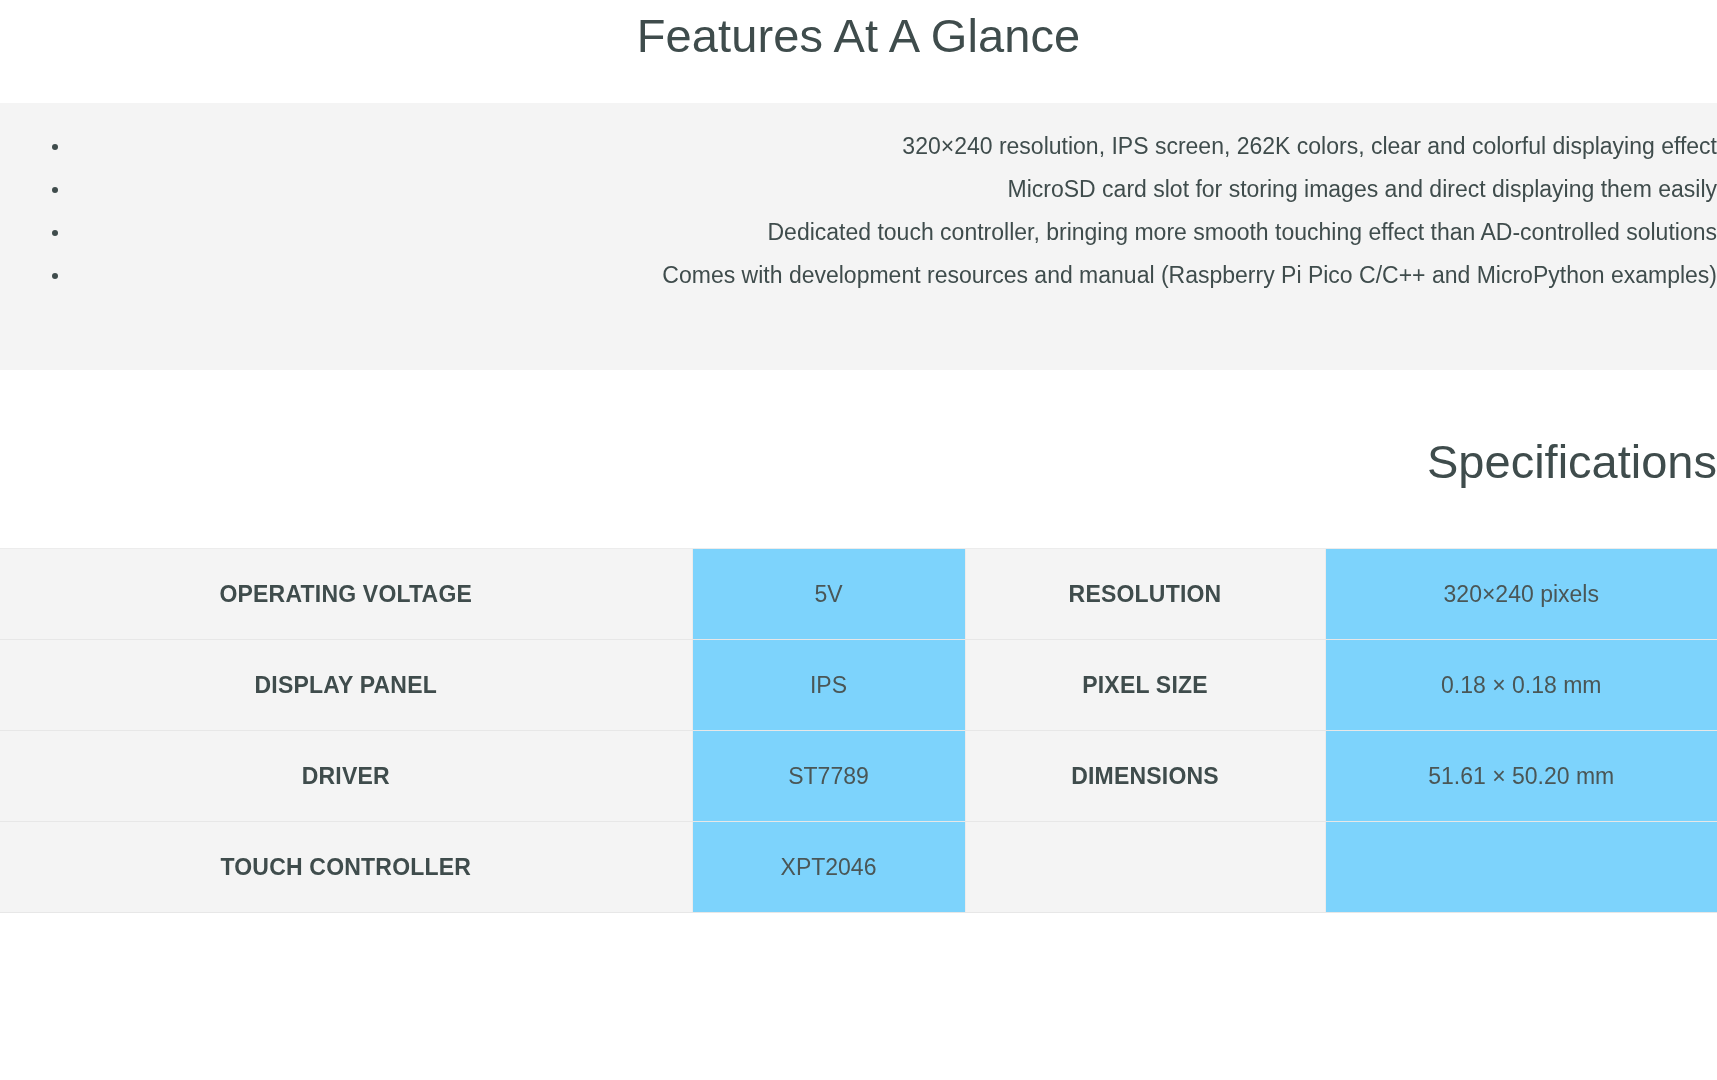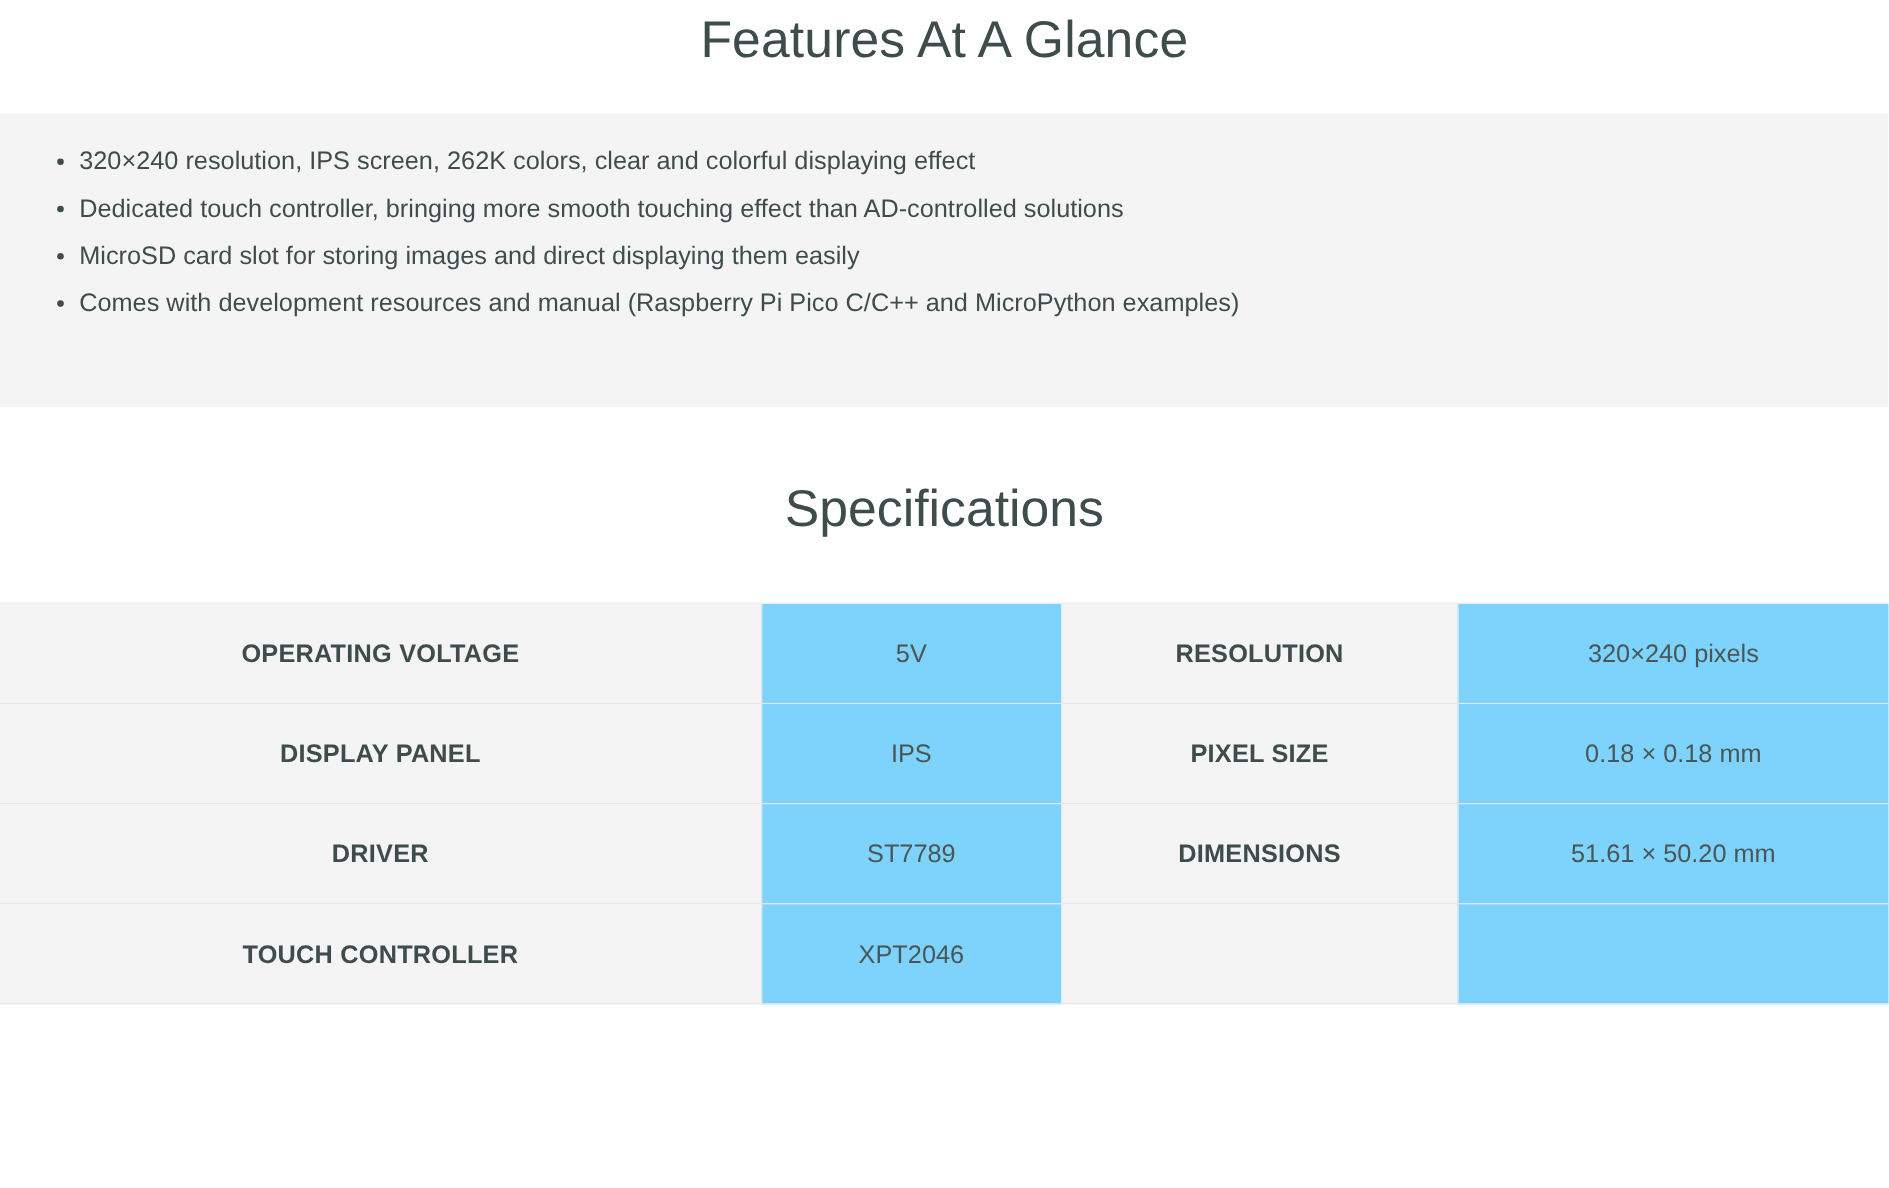--- a/index.html
+++ b/index.html
@@ -40,36 +40,37 @@
     margin: 0;
     padding: 0 0 0 52px;
     list-style: none;
   }
   .features-list li {
     position: relative;
     font-size: 23px;
     line-height: 43px;
     color: #3f4c4c;
     padding-left: 20px;
+    text-align: right;
   }
   .features-list li .bullet-dot {
     position: absolute;
     left: 0;
     top: 50%;
     transform: translateY(-50%);
     width: 6px;
     height: 6px;
     border-radius: 50%;
     background: #3f4c4c;
     display: block;
   }
 
   
   .specs-heading {
-    text-align: center;
+    text-align: right;
     font-size: 47px;
     font-weight: 400;
     color: #3f4c4c;
     line-height: 1;
     margin: 0;
     padding: 68px 0 0 0;
   }
 
   .specs-table-wrap {
     margin-top: 63px;
@@ -126,25 +127,25 @@
     <h1 class="features-heading">Features At A Glance</h1>
 
     <div class="features-box">
       <ul class="features-list">
         <li>
           <span class="bullet-dot"></span>
           <span>320×240 resolution, IPS screen, 262K colors, clear and colorful displaying effect</span>
         </li>
         <li>
           <span class="bullet-dot"></span>
-          <span>Dedicated touch controller, bringing more smooth touching effect than AD-controlled solutions</span>
+          <span>MicroSD card slot for storing images and direct displaying them easily</span>
         </li>
         <li>
           <span class="bullet-dot"></span>
-          <span>MicroSD card slot for storing images and direct displaying them easily</span>
+          <span>Dedicated touch controller, bringing more smooth touching effect than AD-controlled solutions</span>
         </li>
         <li>
           <span class="bullet-dot"></span>
           <span>Comes with development resources and manual (Raspberry Pi Pico C/C++ and MicroPython examples)</span>
         </li>
       </ul>
     </div>
   </section>
 
   <section>

